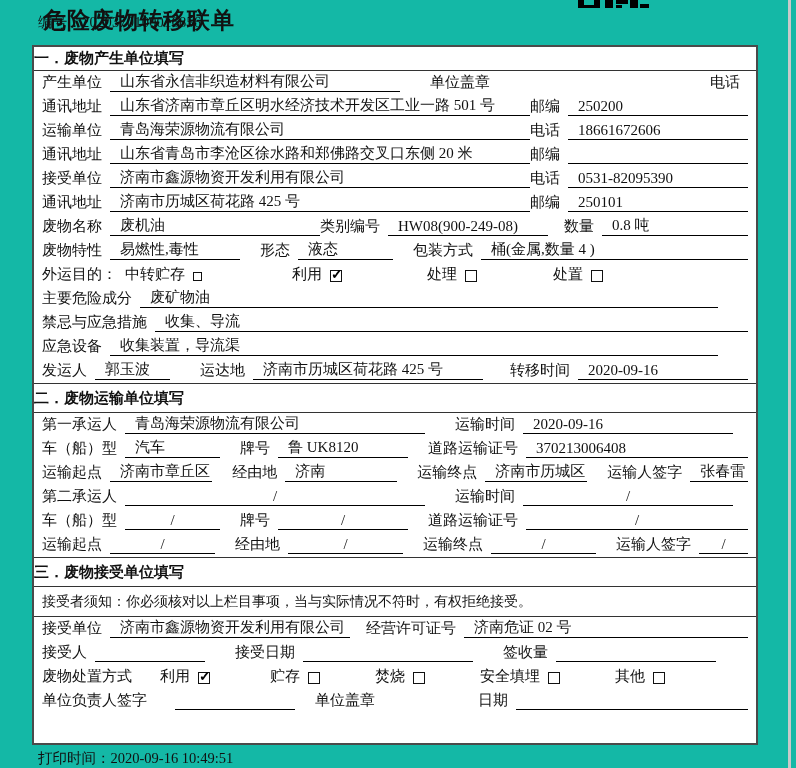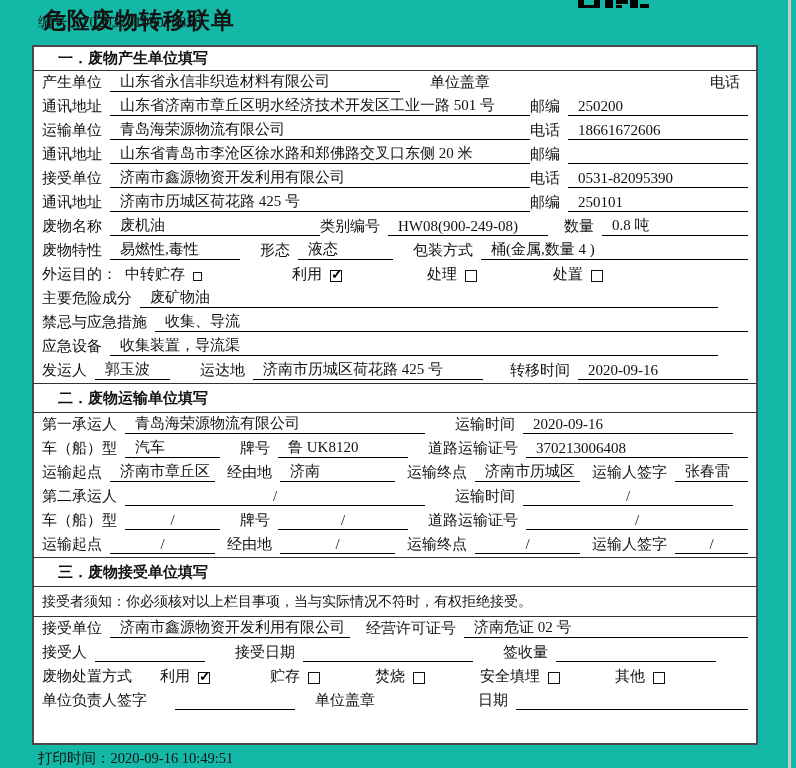--- a/index.html
+++ b/index.html
@@ -32,21 +32,21 @@
   .page-edge { position:absolute; left:788px; top:0; width:3px; height:768px; background:#c9c9c9; }
 
   
   .formbox {
     position:absolute; left:32px; top:45px; width:726px; height:700px;
     border:2px solid #4a4a4a; background:#fff;
     display:flex; flex-direction:column;
   }
   .sec-h {
     font-weight:bold; font-size:15px;
-    display:flex; align-items:center; padding:0 24px;
+    display:flex; align-items:center; padding:0 0;
     border-bottom:1.5px solid #333; flex:0 0 24px;
   }
   .sec-h.tall { flex:0 0 30px; border-top:1.5px solid #333; }
   .notice {
     display:flex; align-items:center; padding:0 8px; font-size:14px;
     border-bottom:1.5px solid #333; flex:0 0 30px;
   }
   .row {
     display:flex; align-items:flex-end; padding:0 8px 3px 8px;
     flex:0 0 24px; font-size:15px; white-space:nowrap;
@@ -55,21 +55,21 @@
   .val {
     display:inline-block; border-bottom:1px solid #000;
     padding:0 4px 0 10px; white-space:nowrap; overflow:hidden; min-height:17px;
   }
   .val.center { text-align:center; padding-left:4px; }
   .fill { flex:1 1 auto; min-width:30px; }
   .w75{width:75px}.w95{width:95px}.w105{width:105px}.w110{width:110px}.w115{width:115px}
   .w120{width:120px}.w130{width:130px}.w160{width:160px}.w170{width:170px}
   .w180{width:180px}.w210{width:210px}.w230{width:230px}.w240{width:240px}
   .w290{width:290px}.w300{width:300px}.w420{width:420px}
-  .g12{margin-left:12px}.g16{margin-left:16px}.g20{margin-left:20px}.g30{margin-left:30px}.g55{margin-left:55px}.g60{margin-left:60px}.g85{margin-left:85px}
+  .g12{margin-left:20px}.g16{margin-left:16px}.g20{margin-left:20px}.g30{margin-left:30px}.g55{margin-left:55px}.g60{margin-left:60px}.g85{margin-left:85px}
   .g90{margin-left:90px}.g95{margin-left:95px}.g100{margin-left:76px}
   .auto{margin-left:auto}
   .mr30{margin-right:30px}
 
   
   .cb {
     display:inline-block; width:12px; height:12px;
     border:1.5px solid #111; position:relative; margin:0 0 2px 8px;
     background:#fff; vertical-align:bottom;
   }

